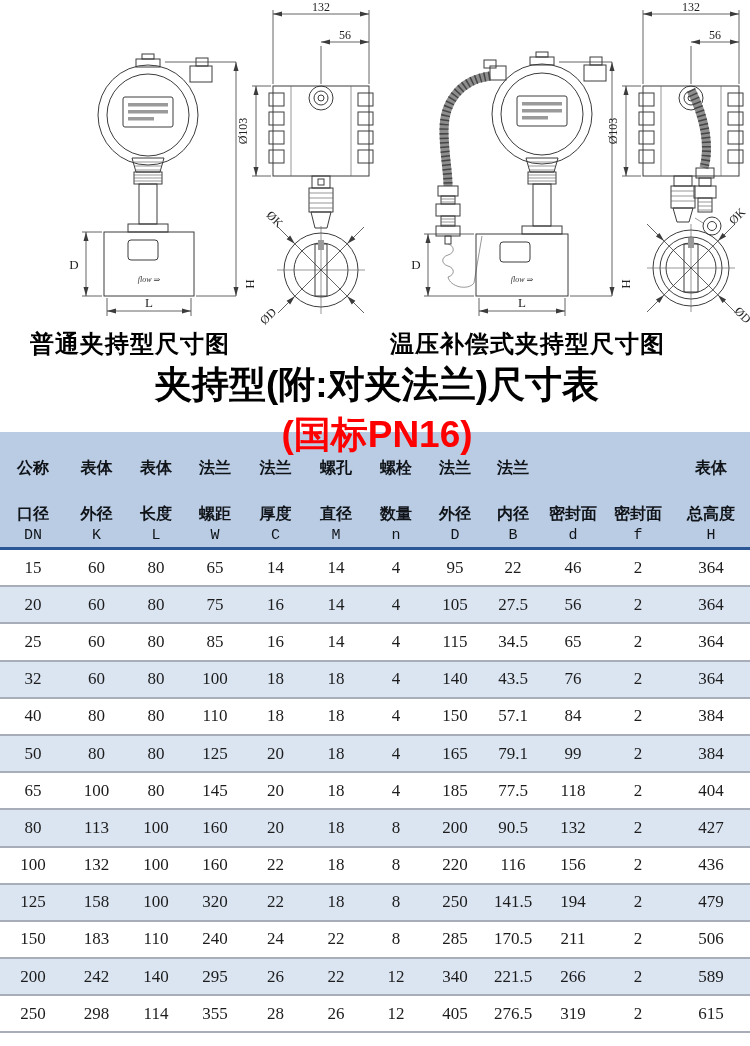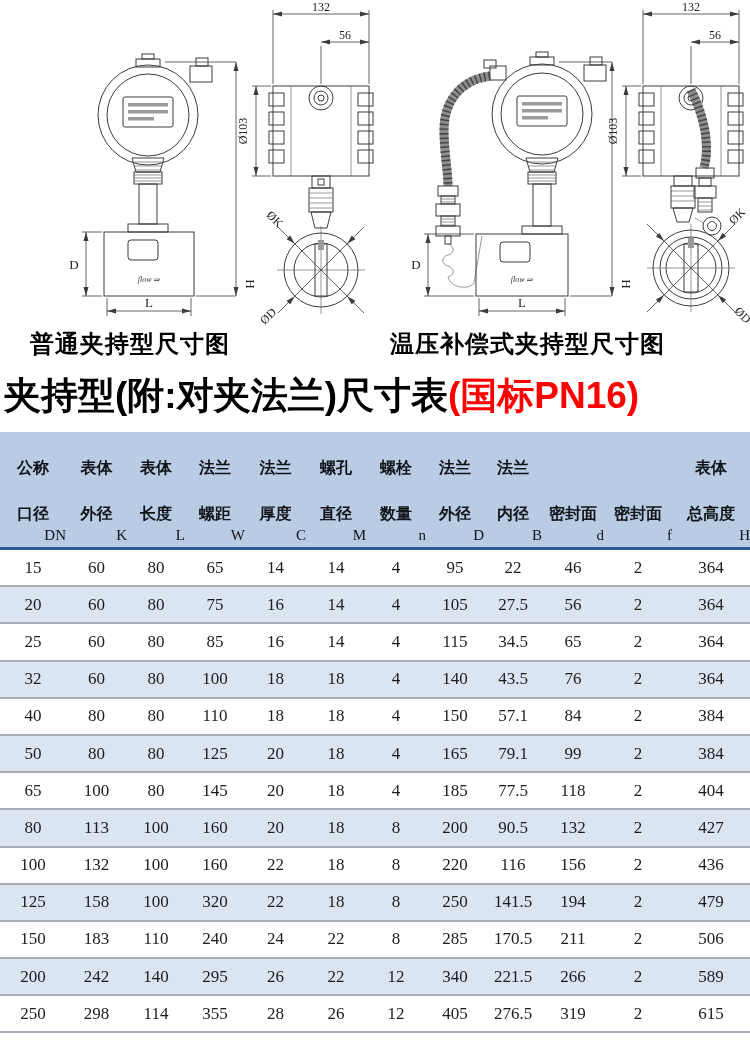--- a/index.html
+++ b/index.html
@@ -18,31 +18,31 @@
   .dim{fill:none;stroke:#3c3c3c;stroke-width:0.8;}
   .arrow{fill:#3c3c3c;stroke:none;}
   .dtext{font-family:"Liberation Serif","DejaVu Serif",serif;font-size:13px;fill:#222;}
   .dtext-sm{font-family:"Liberation Serif","DejaVu Serif",serif;font-size:12px;fill:#222;}
   .flow{font-family:"Liberation Serif","DejaVu Serif",serif;font-size:8px;font-style:italic;fill:#333;}
   .gfill{fill:#9a9a9a;stroke:none;}
   .hose{fill:none;stroke:#8d8d8d;stroke-width:9;}
   .hose2{fill:none;stroke:#454545;stroke-width:9;stroke-dasharray:1.5 3;}
   
   .title{height:72px;display:flex;align-items:center;margin:0;padding-left:4px;
-         font-size:37px;font-weight:700;color:#000;white-space:nowrap;}
+         font-size:37px;font-weight:700;color:#000;white-space:nowrap;flex-direction:column;}
   .title .red{color:var(--title_highlight,#ff0000);}
   
   table.dims{width:750px;border-collapse:collapse;table-layout:fixed;
              font-family:"Liberation Serif","DejaVu Serif",serif;}
   table.dims thead th{background:var(--table_header_bg,#b9cce3);height:88px;padding:0;
              vertical-align:middle;border-bottom:3px solid var(--table_header_rule,#2b5796);}
   .h-cn{font-family:"Liberation Sans","DejaVu Sans",sans-serif;font-size:16px;font-weight:700;
         color:#101318;line-height:21px;min-height:21px;margin-top:25px;}
-  .h-sym{font-family:Liberation Serif, serif;font-size:15px;font-weight:400;
-        color:#101318;line-height:23px;text-align:right;}
+  .h-sym{font-family:Liberation Mono, monospace;font-size:15px;font-weight:400;
+        color:#101318;line-height:23px;}
   table.dims tbody td{height:35.2px;text-align:center;font-size:17px;color:#1c1c1c;padding:0;
         border-bottom:2px solid var(--table_row_rule,#a8aeb9);background:#fff;}
   table.dims tbody tr:nth-child(even) td{background:var(--table_stripe_bg,#dbe5f2);}
 </style>
 </head>
 <body>
 
 <div class="page">
 
   <div class="drawings">

